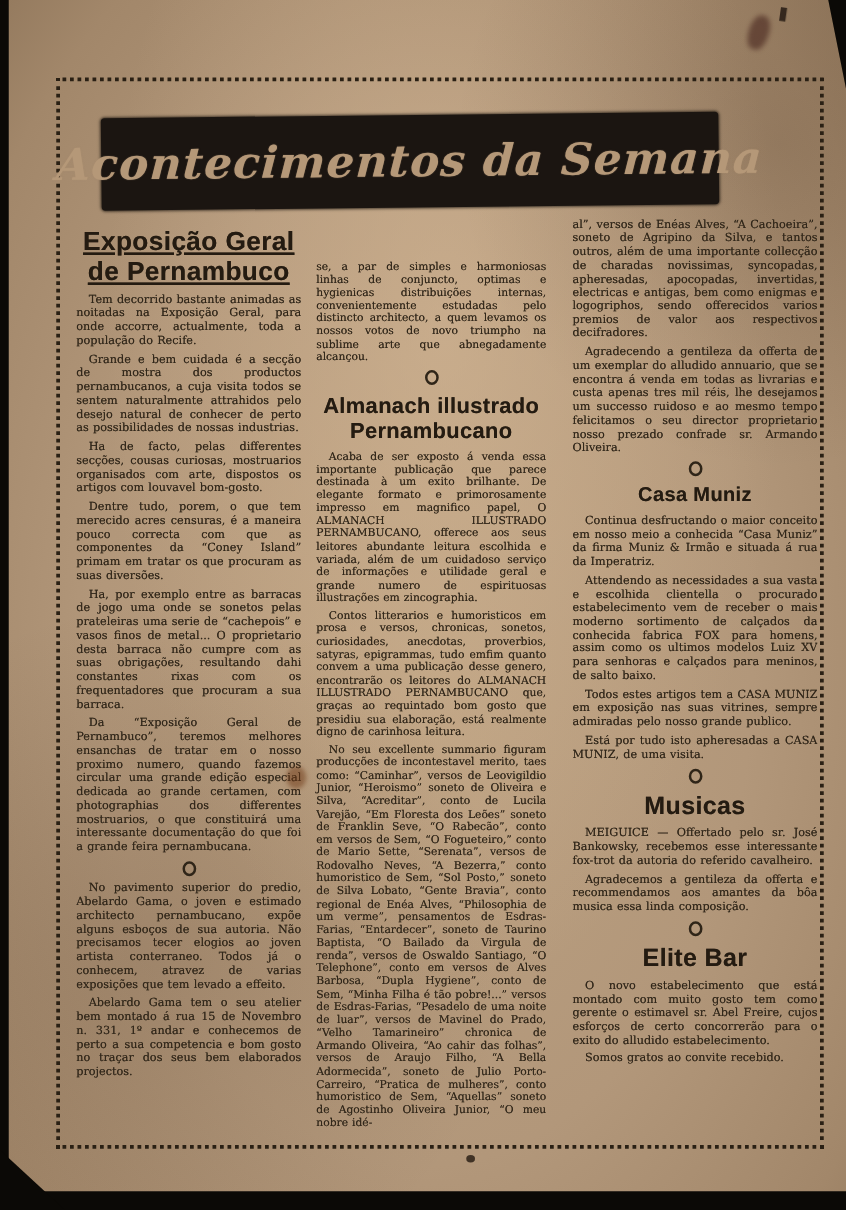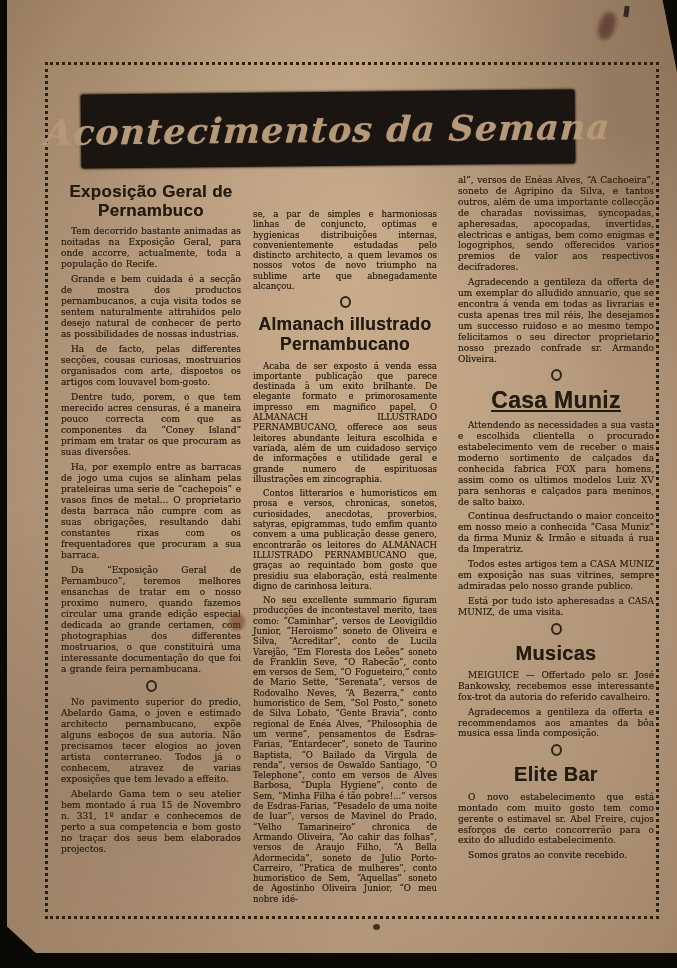--- a/index.html
+++ b/index.html
@@ -77,46 +77,46 @@
 <body>
 
 <div class="paper">
   <div class="grain"></div>
   <div class="frame">
     <div class="banner">
       <span class="banner-title">Acontecimentos da Semana</span>
     </div>
     <div class="columns">
         <div class="col col-1">
-          <h2 style="font-size: 17px;">Exposição Geral de Pernambuco</h2>
+          <h2 style="font-size: 21px; text-decoration: underline;">Exposição Geral de Pernambuco</h2>
           <p>Tem decorrido bastante animadas as noitadas na Exposição Geral, para onde accorre, actualmente, toda a população do Recife.</p>
           <p>Grande e bem cuidada é a secção de mostra dos productos pernambucanos, a cuja visita todos se sentem naturalmente attrahidos pelo desejo natural de conhecer de perto as possibilidades de nossas industrias.</p>
           <p>Ha de facto, pelas differentes secções, cousas curiosas, mostruarios organisados com arte, dispostos os artigos com louvavel bom-gosto.</p>
           <p>Dentre tudo, porem, o que tem merecido acres censuras, é a maneira pouco correcta com que as componentes da “Coney Island” primam em tratar os que procuram as suas diversões.</p>
-          <p>Ha, por exemplo entre as barracas de jogo uma cujos se alinham pelas prateleiras uma serie de “cachepois” e vasos finos de metal... O proprietario desta barraca não cumpre com as suas obrigações, resultando dahi constantes rixas com os frequentadores que procuram a sua barraca.</p>
+          <p>Ha, por exemplo entre as barracas de jogo uma onde se sonetos pelas prateleiras uma serie de “cachepois” e vasos finos de metal... O proprietario desta barraca não cumpre com as suas obrigações, resultando dahi constantes rixas com os frequentadores que procuram a sua barraca.</p>
           <p>Da “Exposição Geral de Pernambuco”, teremos melhores ensanchas de tratar em o nosso proximo numero, quando fazemos circular uma grande edição especial dedicada ao grande certamen, com photographias dos differentes mostruarios, o que constituirá uma interessante documentação do que foi a grande feira pernambucana.</p>
           <span class="divider"></span>
           <p>No pavimento superior do predio, Abelardo Gama, o joven e estimado architecto pernambucano, expõe alguns esboços de sua autoria. Não precisamos tecer elogios ao joven artista conterraneo. Todos já o conhecem, atravez de varias exposições que tem levado a effeito.</p>
           <p>Abelardo Gama tem o seu atelier bem montado á rua 15 de Novembro n. 331, 1º andar e conhecemos de perto a sua competencia e bom gosto no traçar dos seus bem elaborados projectos.</p>
         </div>
         <div class="col col-2">
           <p class="noindent">se, a par de simples e harmoniosas linhas de conjuncto, optimas e hygienicas distribuições internas, convenientemente estudadas pelo distincto architecto, a quem levamos os nossos votos de novo triumpho na sublime arte que abnegadamente alcançou.</p>
           <span class="divider"></span>
           <h2 style="font-size: 17.5px;">Almanach illustrado Pernambucano</h2>
           <p>Acaba de ser exposto á venda essa importante publicação que parece destinada à um exito brilhante. De elegante formato e primorosamente impresso em magnifico papel, O ALMANACH ILLUSTRADO PERNAMBUCANO, offerece aos seus leitores abundante leitura escolhida e variada, além de um cuidadoso serviço de informações e utilidade geral e grande numero de espirituosas illustrações em zincographia.</p>
           <p>Contos litterarios e humoristicos em prosa e versos, chronicas, sonetos, curiosidades, anecdotas, proverbios, satyras, epigrammas, tudo emfim quanto convem a uma publicação desse genero, encontrarão os leitores do ALMANACH ILLUSTRADO PERNAMBUCANO que, graças ao requintado bom gosto que presidiu sua elaboração, está realmente digno de carinhosa leitura.</p>
           <p>No seu excellente summario figuram producções de incontestavel merito, taes como: “Caminhar”, versos de Leovigildio Junior, “Heroismo” soneto de Oliveira e Silva, “Acreditar”, conto de Lucila Varejão, “Em Floresta dos Leões” soneto de Franklin Seve, “O Rabecão”, conto em versos de Sem, “O Fogueteiro,” conto de Mario Sette, “Serenata”, versos de Rodovalho Neves, “A Bezerra,” conto humoristico de Sem, “Sol Posto,” soneto de Silva Lobato, “Gente Bravia”, conto regional de Enéa Alves, “Philosophia de um verme”, pensamentos de Esdras-Farias, “Entardecer”, soneto de Taurino Baptista, “O Bailado da Virgula de renda”, versos de Oswaldo Santiago, “O Telephone”, conto em versos de Alves Barbosa, “Dupla Hygiene”, conto de Sem, “Minha Filha é tão pobre!...” versos de Esdras-Farias, “Pesadelo de uma noite de luar”, versos de Mavinel do Prado, “Velho Tamarineiro” chronica de Armando Oliveira, “Ao cahir das folhas”, versos de Araujo Filho, “A Bella Adormecida”, soneto de Julio Porto-Carreiro, “Pratica de mulheres”, conto humoristico de Sem, “Aquellas” soneto de Agostinho Oliveira Junior, “O meu nobre idé-</p>
         </div>
         <div class="col col-3">
           <p class="noindent">al”, versos de Enéas Alves, “A Cachoeira”, soneto de Agripino da Silva, e tantos outros, além de uma importante collecção de charadas novissimas, syncopadas, apheresadas, apocopadas, invertidas, electricas e antigas, bem como enigmas e logogriphos, sendo offerecidos varios premios de valor aos respectivos decifradores.</p>
           <p>Agradecendo a gentileza da offerta de um exemplar do alludido annuario, que se encontra á venda em todas as livrarias e custa apenas tres mil réis, lhe desejamos um successo ruidoso e ao mesmo tempo felicitamos o seu director proprietario nosso prezado confrade sr. Armando Oliveira.</p>
           <span class="divider"></span>
-          <h2 style="font-size: 23px; text-decoration: underline;">Casa Muniz</h2>
+          <h2 style="font-size: 16px;">Casa Muniz</h2>
+          <p>Continua desfructando o maior conceito em nosso meio a conhecida “Casa Muniz” da firma Muniz &amp; Irmão e situada á rua da Imperatriz.</p>
           <p>Attendendo as necessidades a sua vasta e escolhida clientella o procurado estabelecimento vem de receber o mais moderno sortimento de calçados da conhecida fabrica FOX para homens, assim como os ultimos modelos Luiz XV para senhoras e calçados para meninos, de salto baixo.</p>
-          <p>Continua desfructando o maior conceito em nosso meio a conhecida “Casa Muniz” da firma Muniz &amp; Irmão e situada á rua da Imperatriz.</p>
           <p>Todos estes artigos tem a CASA MUNIZ em exposição nas suas vitrines, sempre admiradas pelo nosso grande publico.</p>
           <p>Está por tudo isto apheresadas a CASA MUNIZ, de uma visita.</p>
           <span class="divider"></span>
           <h2 style="font-size: 20px; text-align: center;">Musicas</h2>
           <p>MEIGUICE — Offertado pelo sr. José Bankowsky, recebemos esse interessante fox-trot da autoria do referido cavalheiro.</p>
           <p>Agradecemos a gentileza da offerta e recommendamos aos amantes da bôa musica essa linda composição.</p>
           <span class="divider"></span>
           <h2 style="font-size: 20px;">Elite Bar</h2>
           <p>O novo estabelecimento que está montado com muito gosto tem como gerente o estimavel sr. Abel Freire, cujos esforços de certo concorrerão para o exito do alludido estabelecimento.</p>
           <p>Somos gratos ao convite recebido.</p>

